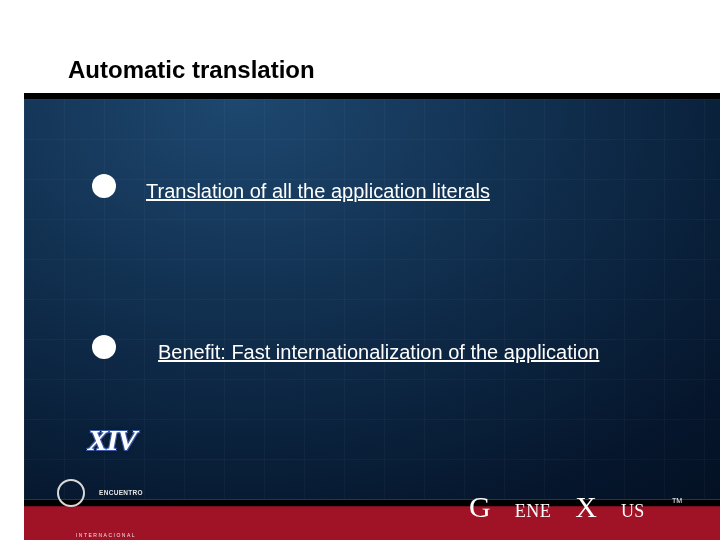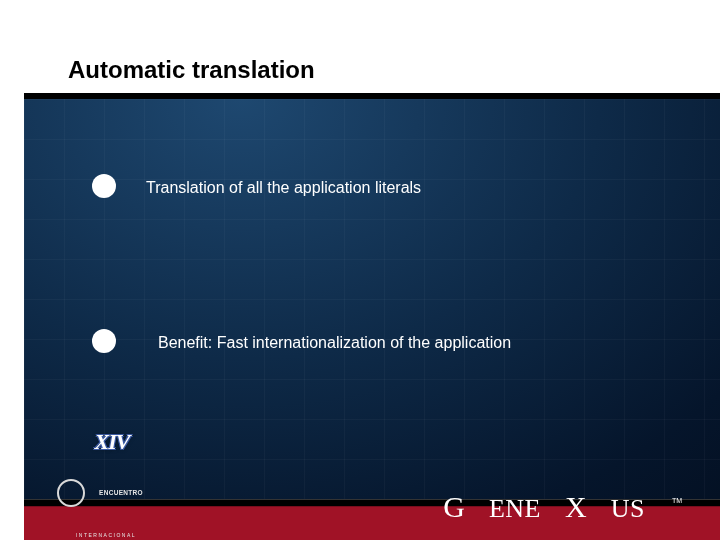--- a/index.html
+++ b/index.html
@@ -36,22 +36,23 @@
   .bullets {
     position: absolute;
     top: 42px;
     left: 44px;
     right: 30px;
   }
   .bullet-row {
     display: flex;
     align-items: flex-start;
     color: #fff;
-    font-size: 16px;
+    font-size: 20px;
     line-height: 1.4;
+    text-decoration: underline;
   }
   .bullet-row + .bullet-row { margin-top: 85px; gap: 12px; }
   .dot {
     width: 9px; height: 9px;
     border-radius: 50%;
     background: #fff;
     margin-top: 9px;
     margin-right: 18px;
     flex-shrink: 0;
   }
@@ -88,21 +89,21 @@
     width: 92px;
     height: 60px;
     display: flex;
     flex-direction: column;
     align-items: center;
     justify-content: flex-end;
   }
   .xiv-top {
     font-family: "Times New Roman", serif;
     font-weight: bold;
-    font-size: 22px;
+    font-size: 30px;
     font-style: italic;
     color: #fff;
     line-height: 0.85;
     text-shadow:
       -1px -1px 0 #3b5aa3, 1px -1px 0 #3b5aa3,
       -1px 1px 0 #3b5aa3, 1px 1px 0 #3b5aa3,
       0 0 4px rgba(0,0,0,0.6);
     letter-spacing: -1px;
     margin-left: 12px;
   }
@@ -139,21 +140,21 @@
     color: #fff;
   }
   .gx-logo .gx-g {
     font-family: Georgia, "Times New Roman", serif;
     font-size: 30px;
     font-weight: normal;
     line-height: 1;
   }
   .gx-logo .gx-rest {
     font-family: Georgia, "Times New Roman", serif;
-    font-size: 26px;
+    font-size: 18px;
     letter-spacing: 0.5px;
     line-height: 1;
   }
   .gx-logo .gx-x {
     font-family: Georgia, "Times New Roman", serif;
     font-size: 30px;
     line-height: 1;
   }
   .gx-tm {
     font-size: 7px;

